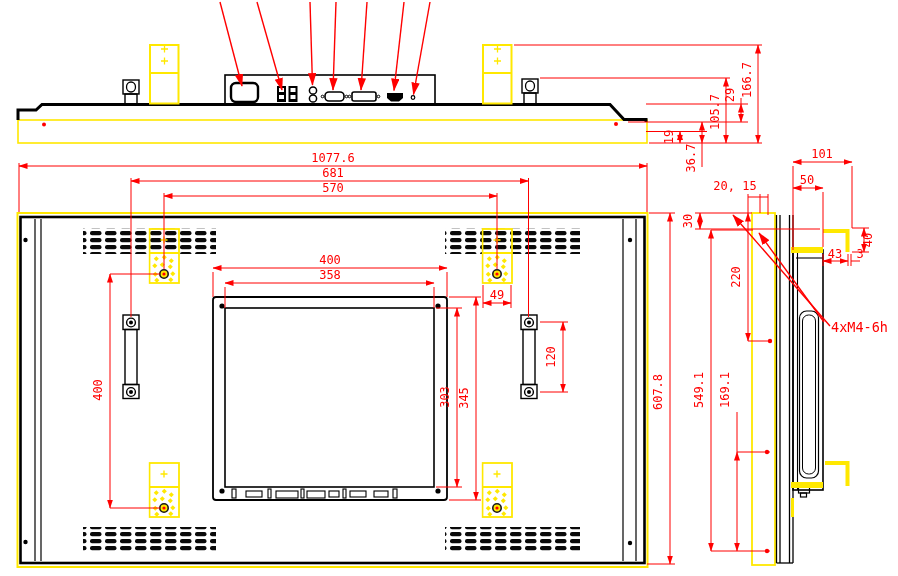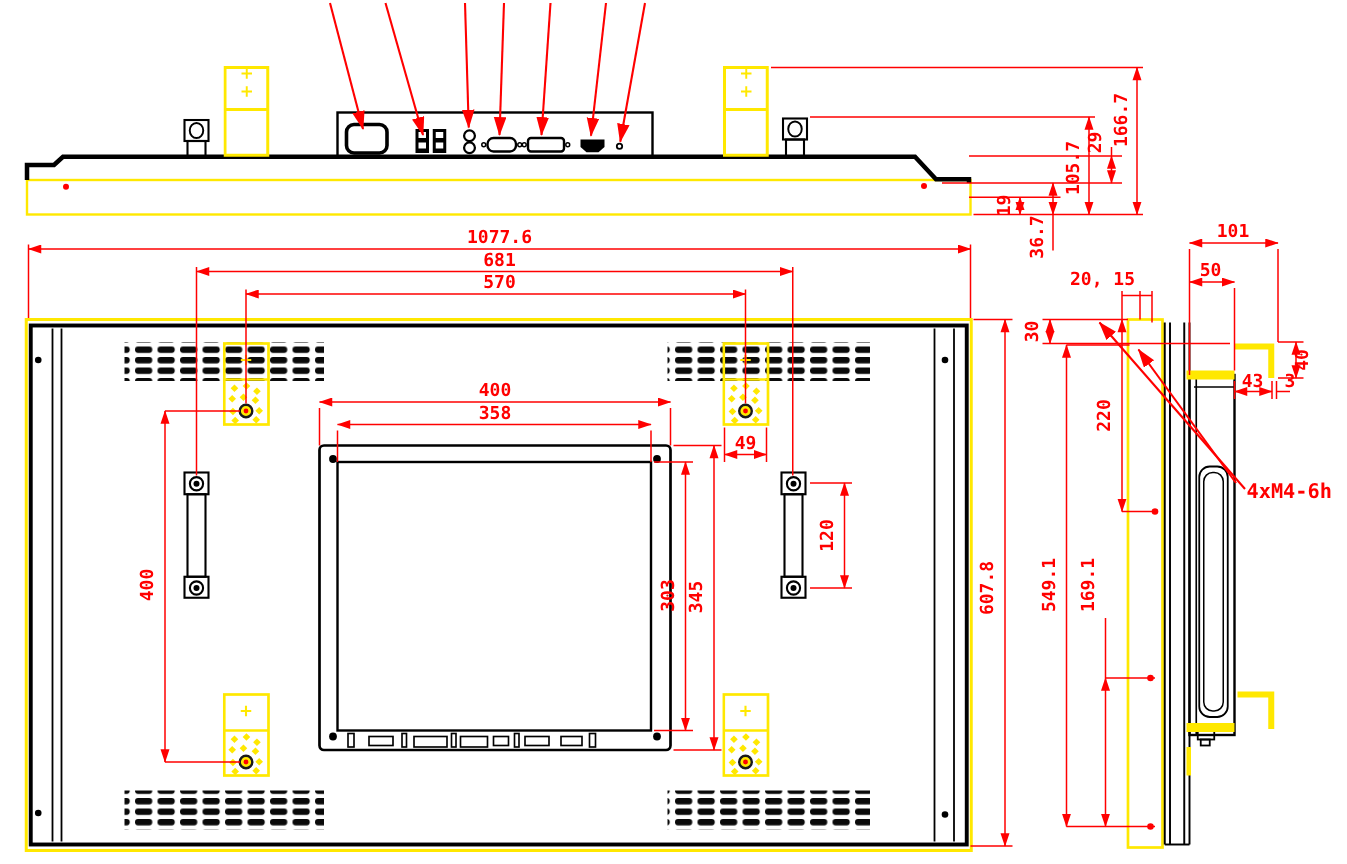--- a/index.html
+++ b/index.html
@@ -1,16 +1,16 @@
 <!DOCTYPE html>
 <html><head>
 <meta charset="utf-8">
 <style>
   html,body{margin:0;padding:0;background:#ffffff;}
-  #stage{position:relative;width:898px;height:576px;background:#ffffff;overflow:hidden;font-weight:bold;}
+  #stage{position:relative;width:898px;height:576px;background:#ffffff;overflow:hidden;}
   svg{display:block;}
   .k{stroke:#000000;fill:none;}
   .kf{fill:#000000;stroke:none;}
   .y{stroke:#ffe800;fill:none;}
   .yf{fill:#ffe800;stroke:none;}
   .d{stroke:#ff0000;stroke-width:1;fill:none;}
   .dl{stroke:#ff0000;stroke-width:1;fill:none;marker-start:url(#as);marker-end:url(#ae);}
   .ar{stroke:#ff0000;stroke-width:1.4;fill:none;marker-end:url(#ae);}
   .dot{fill:#ff0000;stroke:none;}
   text{font-family:"DejaVu Sans Mono","Liberation Mono",monospace;fill:#ff0000;font-size:12px;}

